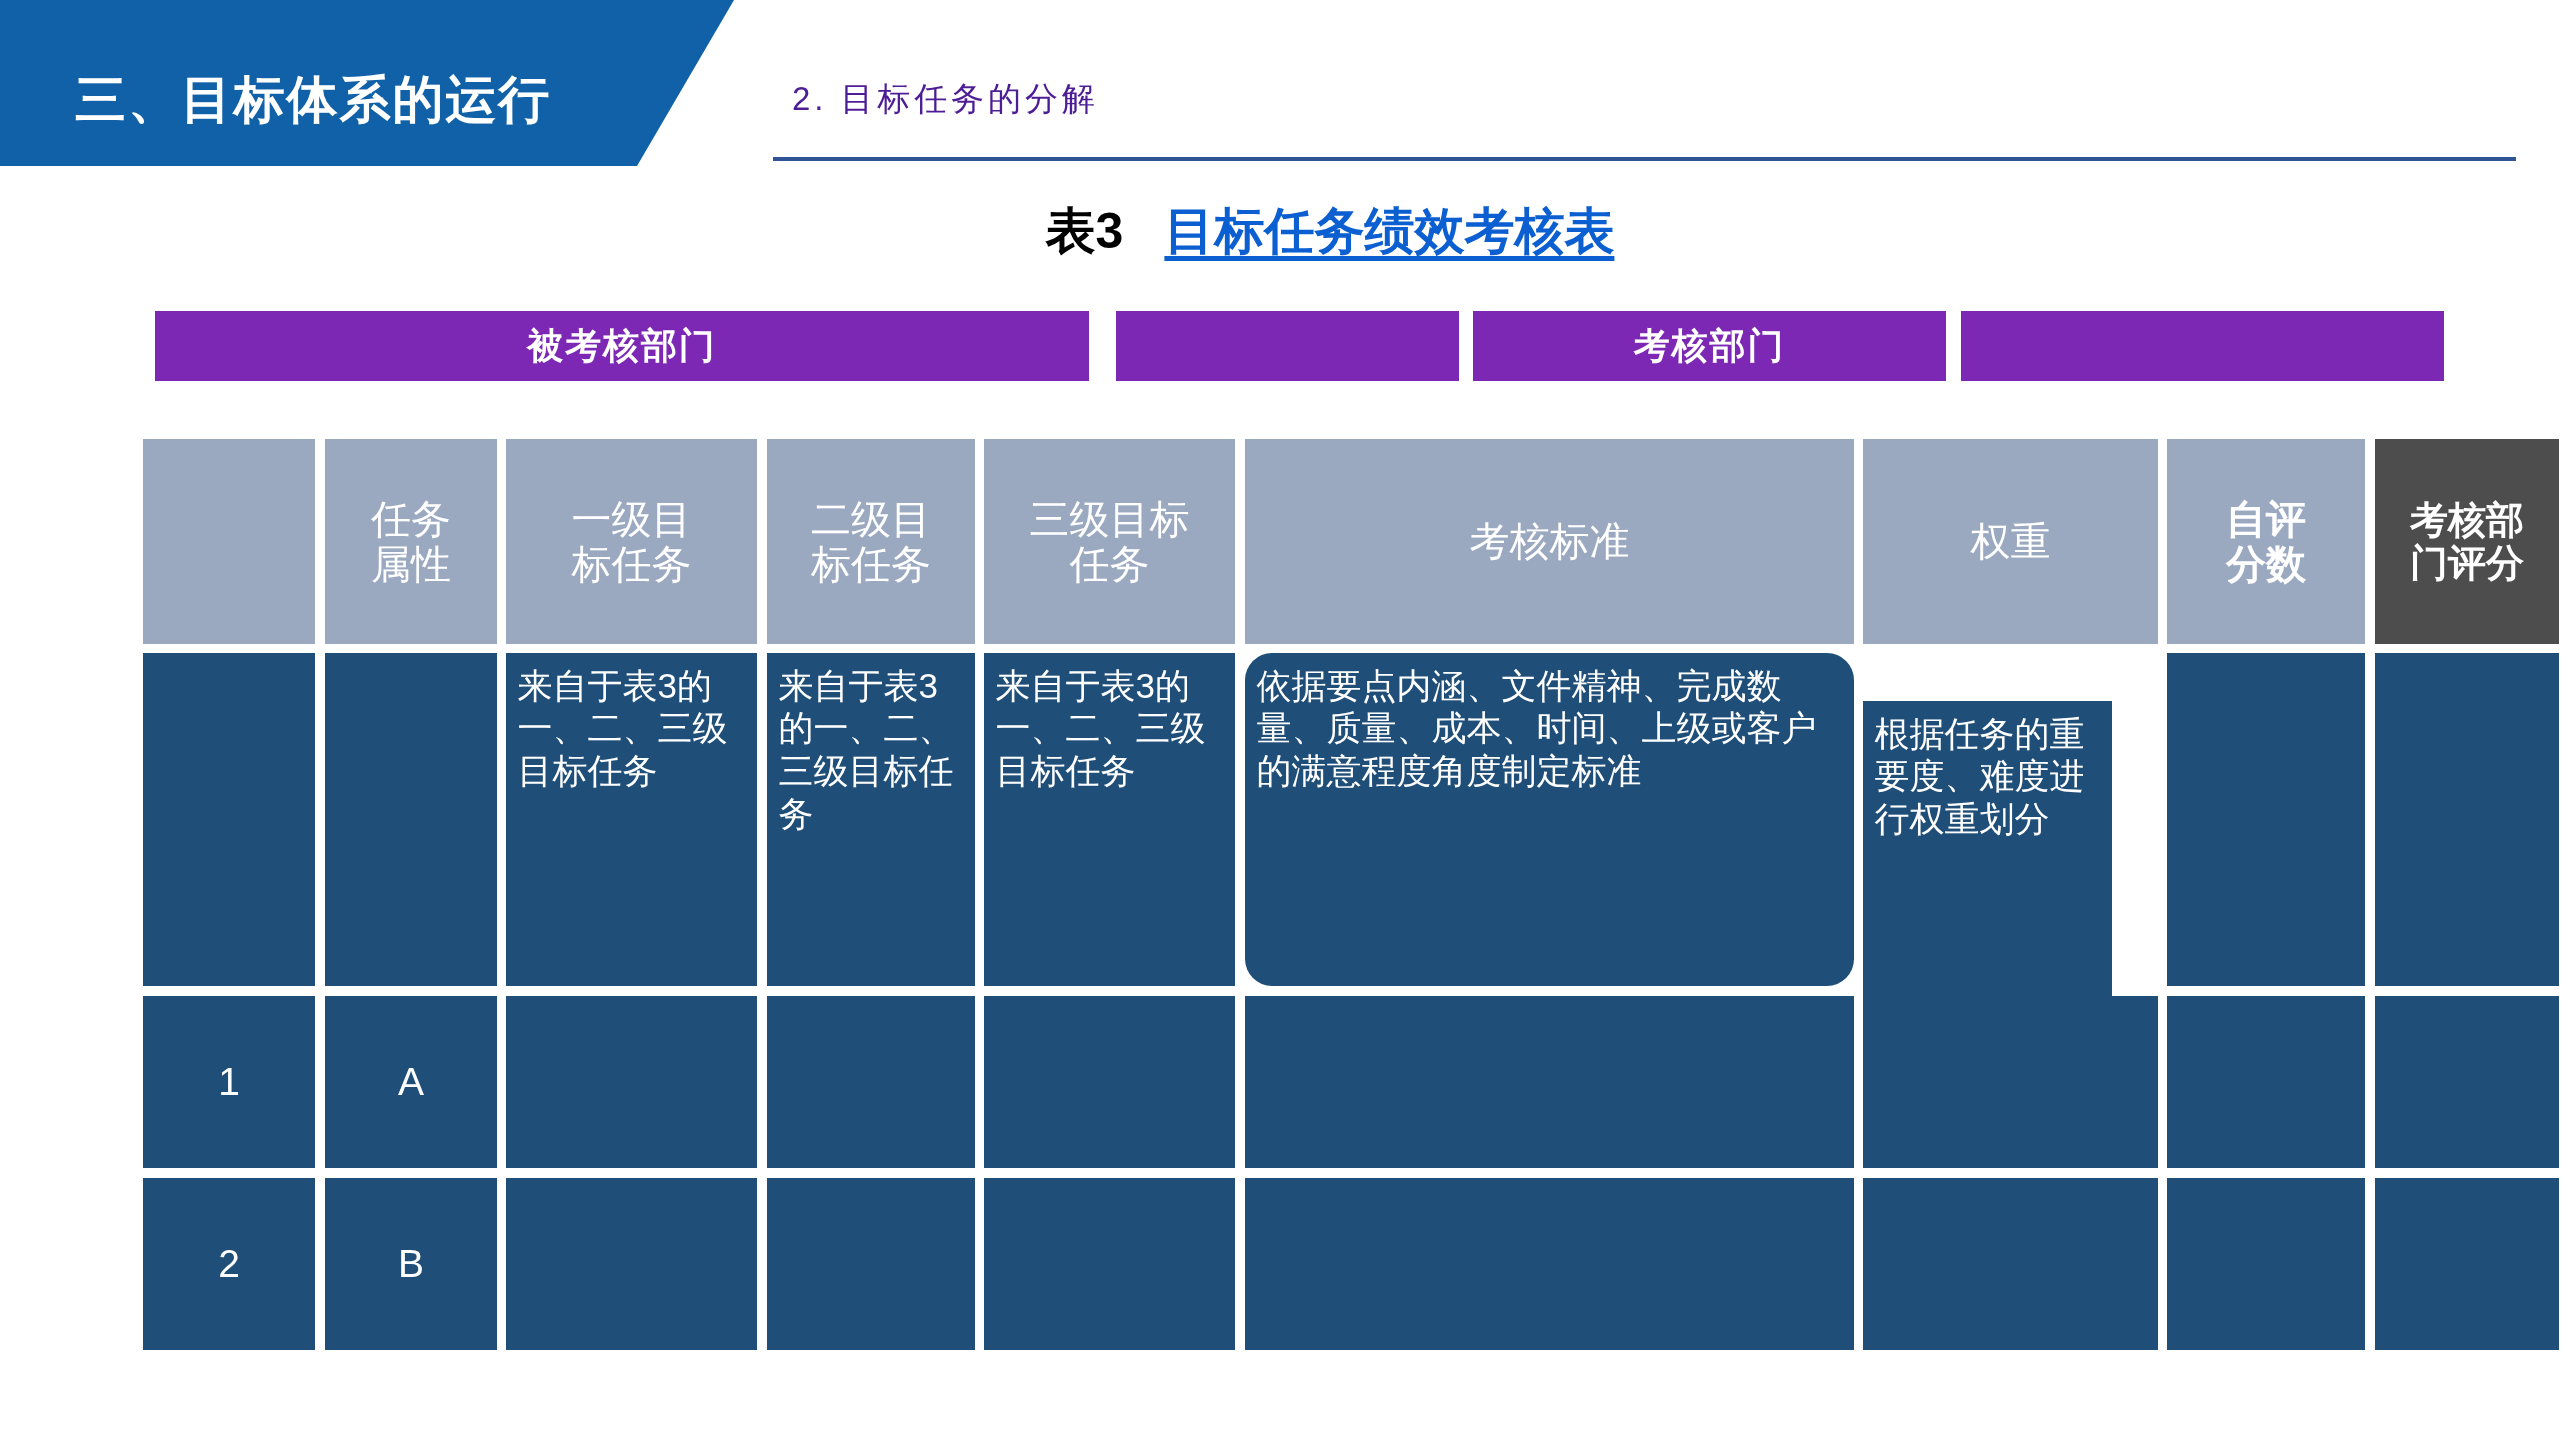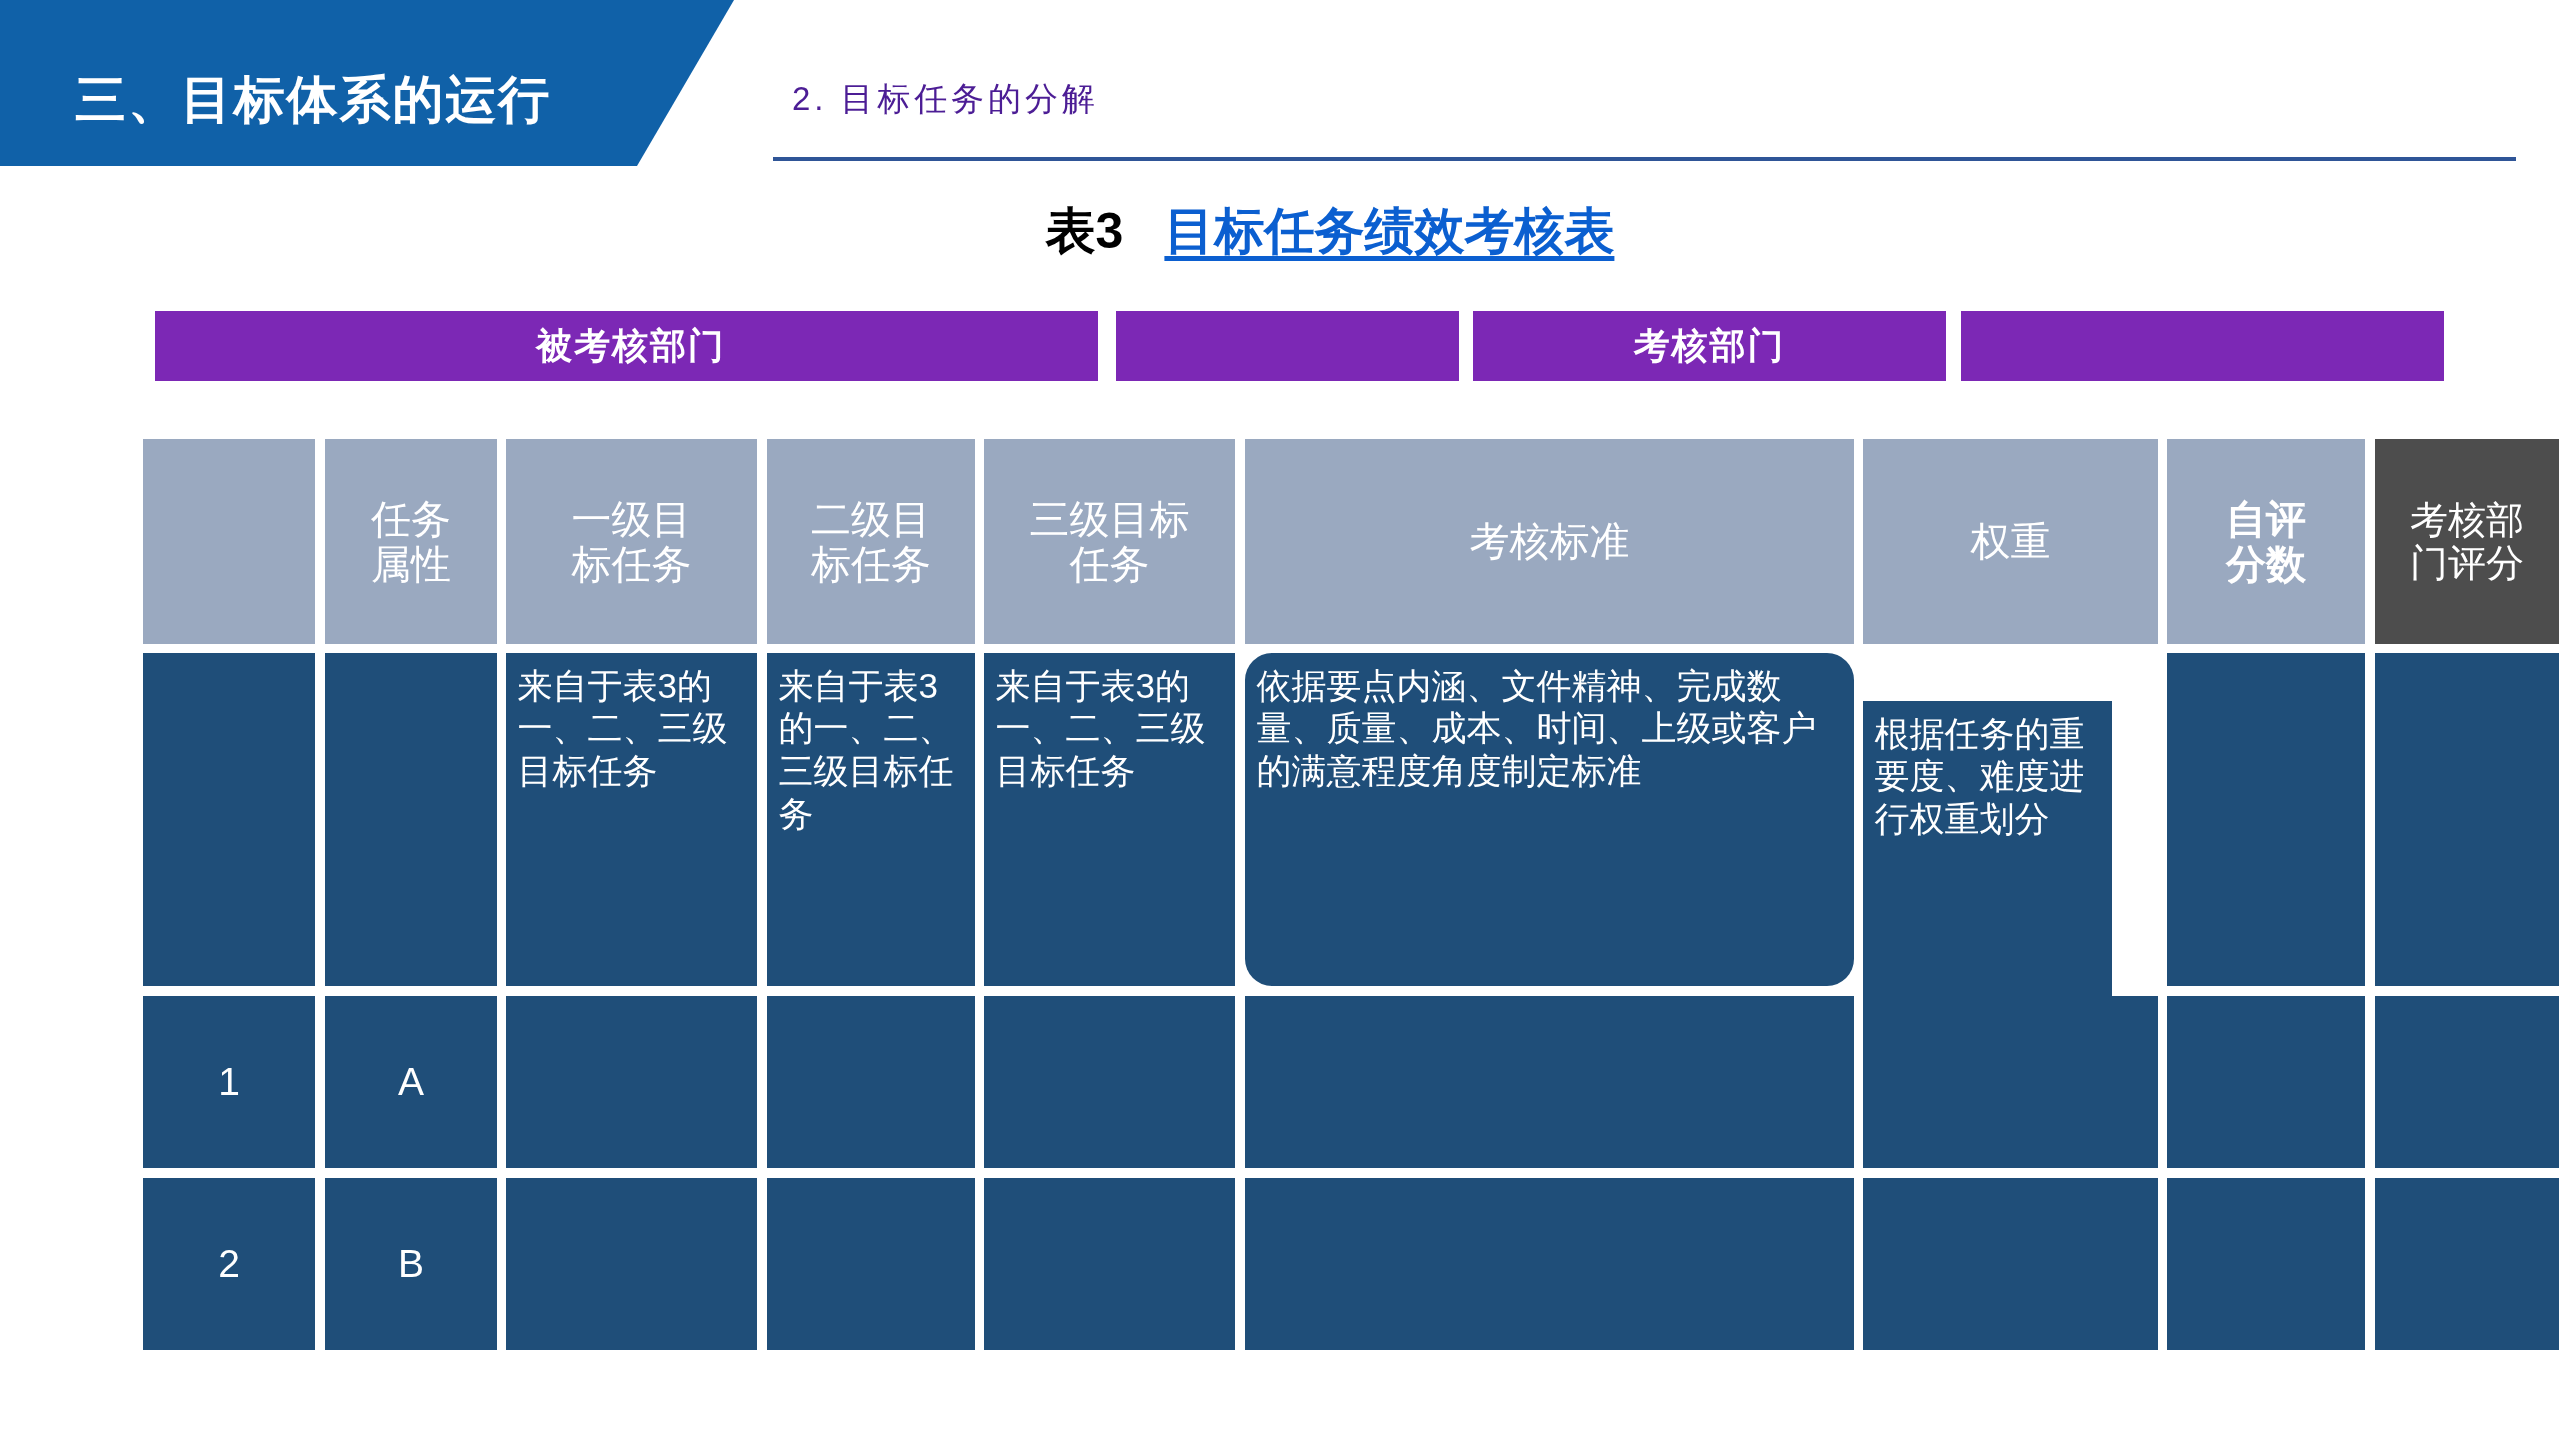--- a/index.html
+++ b/index.html
@@ -100,21 +100,21 @@
     height: 70px;
     background: #7c28b5;
     color: #ffffff;
     font-size: 36px;
     font-weight: bold;
     display: flex;
     align-items: center;
     justify-content: center;
     letter-spacing: 1.9px;
   }
-  .band-1 { left: 0px;    width: 934px; padding-left: 9px; }
+  .band-1 { left: 0px;    width: 934px; }
   .band-2 { left: 961px;  width: 343px; }
   .band-3 { left: 1318px; width: 473px; }
   .band-4 { left: 1806px; width: 483px; }
 
   
   .grid {
     position: absolute;
     top: 439px;
     left: 143px;
   }
@@ -128,21 +128,21 @@
     display: flex;
     align-items: center;
     justify-content: center;
     text-align: center;
     font-size: 40px;
     line-height: 1.12;
     font-weight: normal;
   }
   .hcell.dark {
     background: #4d4d4d;
-    font-weight: normal;
+    font-weight: bold;
     font-size: 38px;
   }
   .hcell.bold {
     font-weight: bold;
   }
   .bcell {
     background: #1f4e79;
     color: #ffffff;
     font-size: 35px;
     line-height: 1.22;

